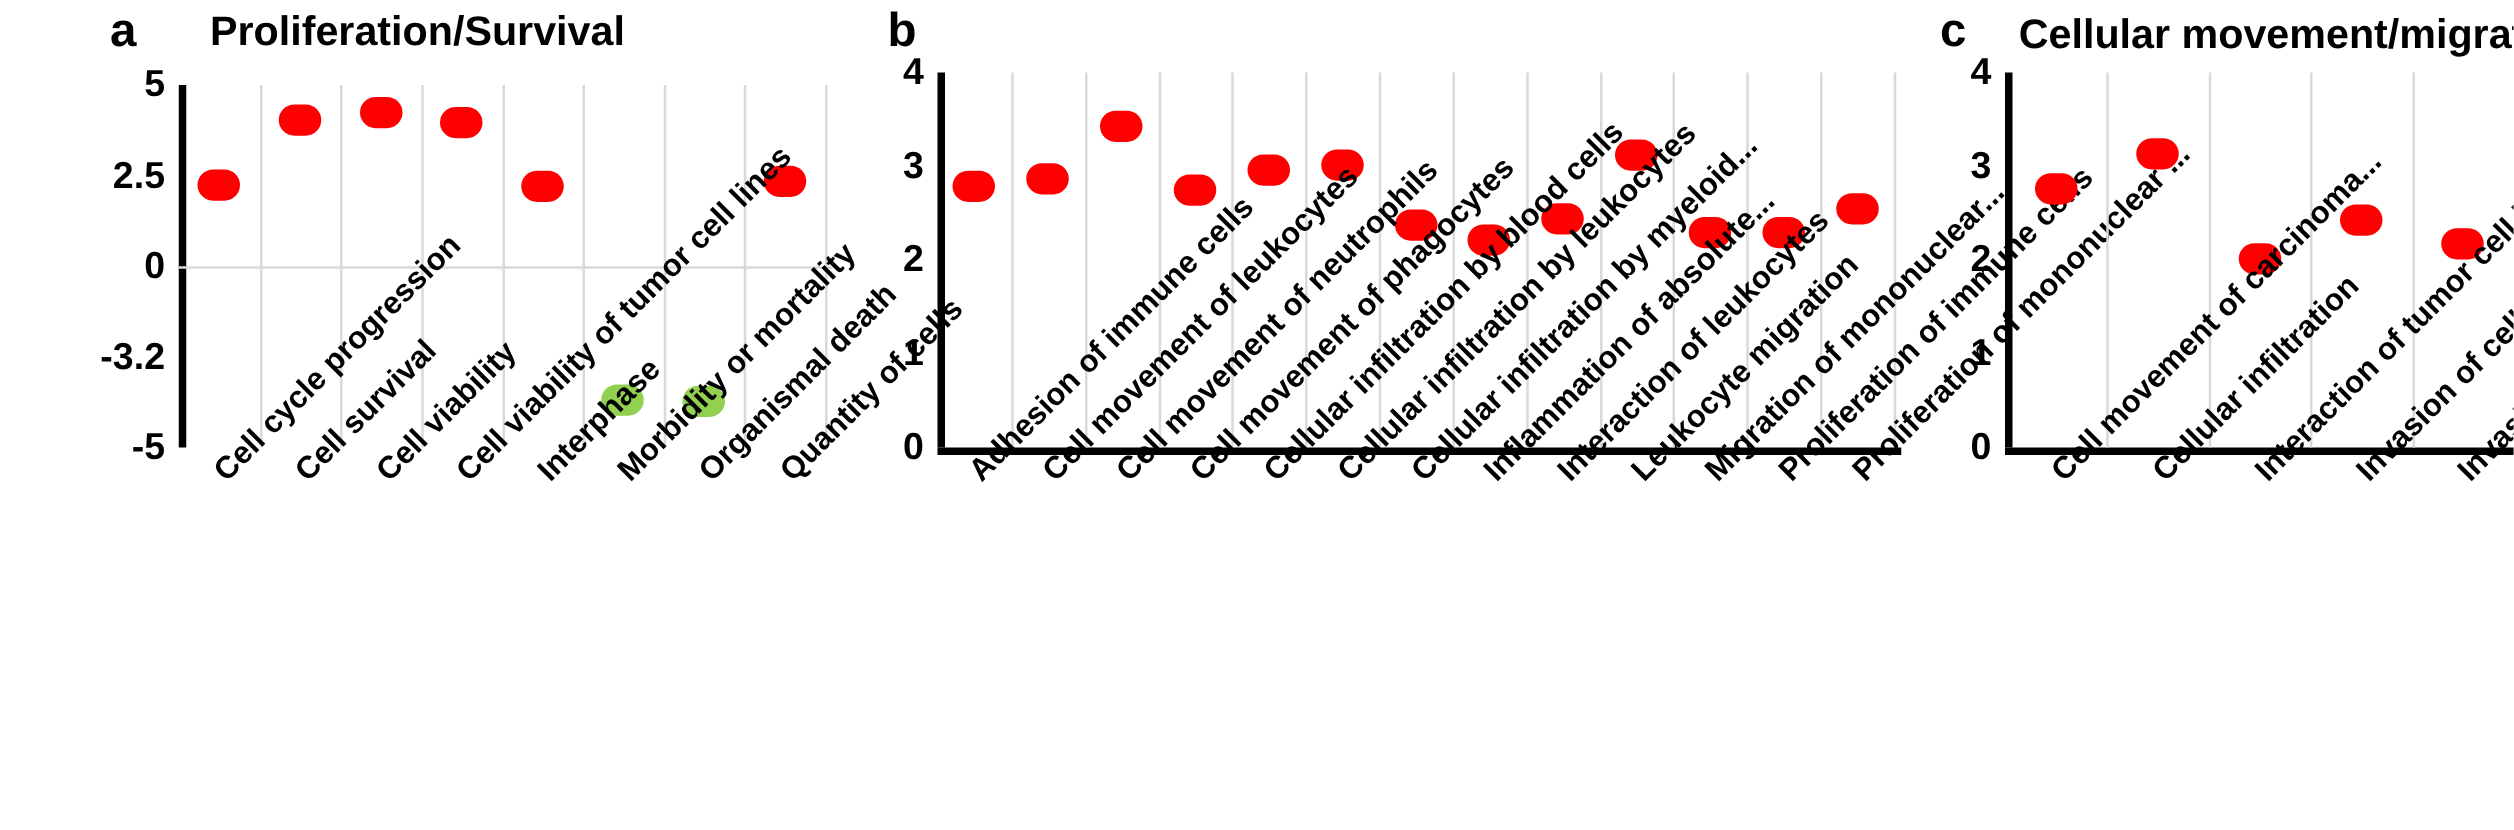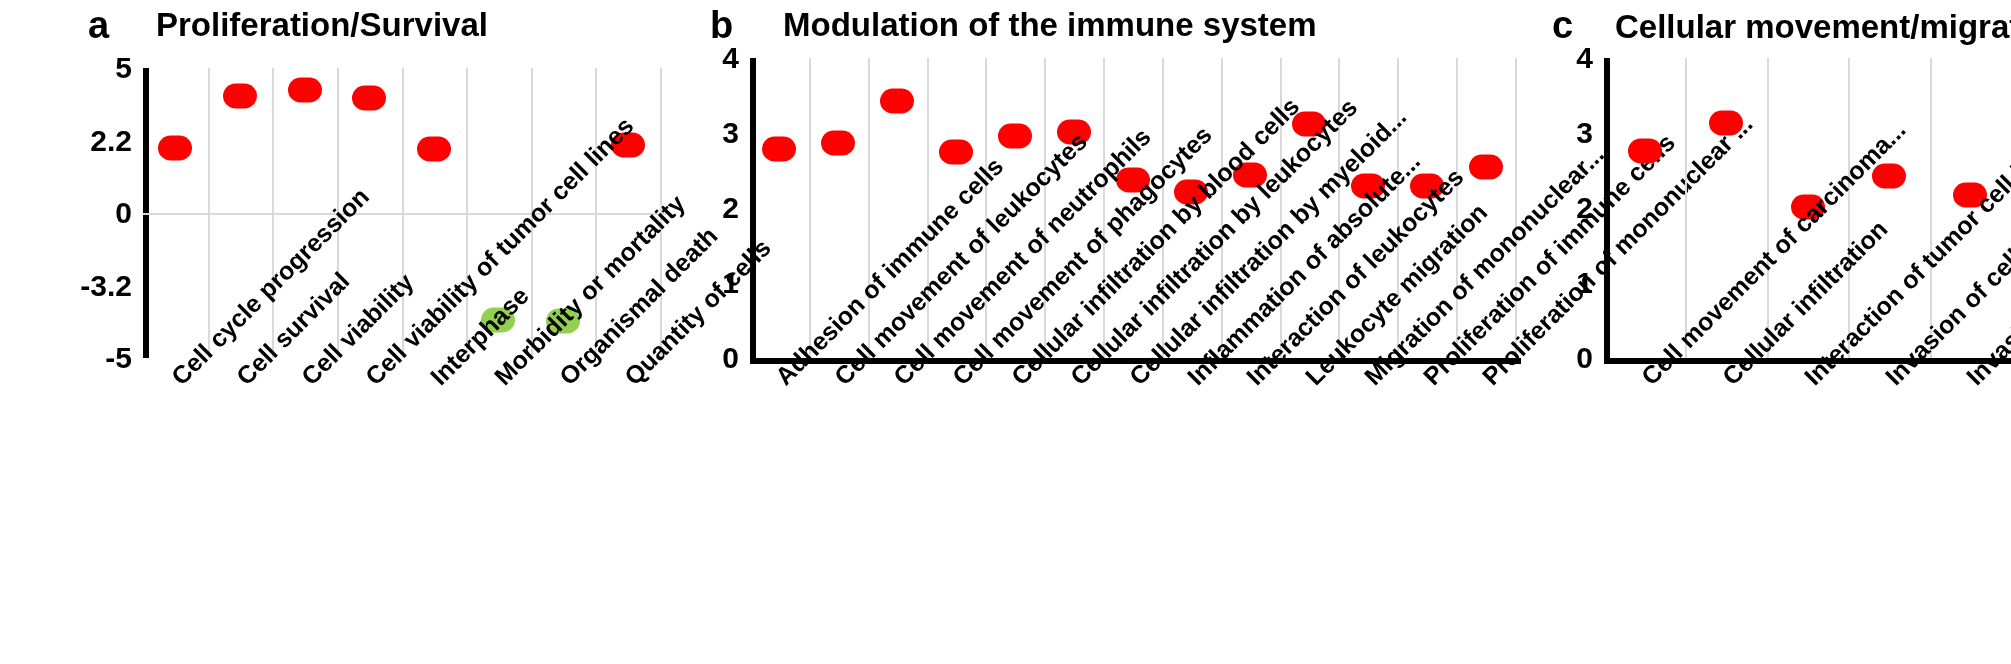--- a/index.html
+++ b/index.html
@@ -87,34 +87,34 @@
     line-height: 1;
   }
 </style>
 </head>
 <body>
 
 <div id="figure">
 
   <div class="panel" id="panel-a" style="left:0px; width:660px;">
     <div class="panel-letter" style="left:88px; top:6px;">a</div>
-    <div class="panel-title" style="left:156px; top:8px;">Proliferation/Survival</div>
+    <div class="panel-title" style="left:168px; top:8px;">Proliferation/Survival</div>
     <div class="plot" id="plot-a" style="left:143px; top:68px; width:517px; height:290px;">
         <div class="yaxis-line" style="height: 290px;"></div>
         <div class="gridline-h" style="top: 145px; width: 523px;"></div>
         <div class="gridline-v" style="left: 64.625px; top: 0px; height: 290px;"></div>
         <div class="gridline-v" style="left: 129.25px; top: 0px; height: 290px;"></div>
         <div class="gridline-v" style="left: 193.875px; top: 0px; height: 290px;"></div>
         <div class="gridline-v" style="left: 258.5px; top: 0px; height: 290px;"></div>
         <div class="gridline-v" style="left: 323.125px; top: 0px; height: 290px;"></div>
         <div class="gridline-v" style="left: 387.75px; top: 0px; height: 290px;"></div>
         <div class="gridline-v" style="left: 452.375px; top: 0px; height: 290px;"></div>
         <div class="gridline-v" style="left: 517px; top: 0px; height: 290px;"></div>
         <div class="ytick" style="top: 0px;">5</div>
-        <div class="ytick" style="top: 72.5px;">2.2</div>
+        <div class="ytick" style="top: 72.5px;">2.5</div>
         <div class="ytick" style="top: 145px;">0</div>
         <div class="ytick" style="top: 217.5px;">-3.2</div>
         <div class="ytick" style="top: 290px;">-5</div>
         <div class="dot" title="Cell cycle progression: 2.25" style="left: 32.3125px; top: 79.75px; background: rgb(255, 0, 0);"></div>
         <div class="dot" title="Cell survival: 4.05" style="left: 96.9375px; top: 27.55px; background: rgb(255, 0, 0);"></div>
         <div class="dot" title="Cell viability: 4.25" style="left: 161.562px; top: 21.75px; background: rgb(255, 0, 0);"></div>
         <div class="dot" title="Cell viability of tumor cell lines: 3.95" style="left: 226.188px; top: 30.45px; background: rgb(255, 0, 0);"></div>
         <div class="dot" title="Interphase: 2.2" style="left: 290.812px; top: 81.2px; background: rgb(255, 0, 0);"></div>
         <div class="dot" title="Morbidity or mortality: -3.7" style="left: 355.438px; top: 252.3px; background: rgb(146, 208, 80);"></div>
         <div class="dot" title="Organismal death: -3.72" style="left: 420.062px; top: 252.88px; background: rgb(146, 208, 80);"></div>
@@ -127,21 +127,20 @@
         <div class="xlabel" style="left: 361.188px; top: 372px;">Cell viability of tumor cell lines</div>
         <div class="xlabel" style="left: 425.812px; top: 372px;">Interphase</div>
         <div class="xlabel" style="left: 490.438px; top: 372px;">Morbidity or mortality</div>
         <div class="xlabel" style="left: 555.062px; top: 372px;">Organismal death</div>
         <div class="xlabel" style="left: 619.688px; top: 372px;">Quantity of cells</div>
       </div>
   </div>
 
   <div class="panel" id="panel-b" style="left:660px; width:860px;">
     <div class="panel-letter" style="left:50px; top:6px;">b</div>
-    <div class="panel-title" style="left:123px; top:8px;">Modulation of the immune system</div>
     <div class="plot" id="plot-b" style="left:90px; top:58px; width:765px; height:300px;">
         <div class="yaxis-line" style="height: 300px;"></div>
         <div class="xaxis-line" style="top: 300px; width: 771px;"></div>
         <div class="gridline-v" style="left: 58.8462px; top: 0px; height: 300px;"></div>
         <div class="gridline-v" style="left: 117.692px; top: 0px; height: 300px;"></div>
         <div class="gridline-v" style="left: 176.538px; top: 0px; height: 300px;"></div>
         <div class="gridline-v" style="left: 235.385px; top: 0px; height: 300px;"></div>
         <div class="gridline-v" style="left: 294.231px; top: 0px; height: 300px;"></div>
         <div class="gridline-v" style="left: 353.077px; top: 0px; height: 300px;"></div>
         <div class="gridline-v" style="left: 411.923px; top: 0px; height: 300px;"></div>

